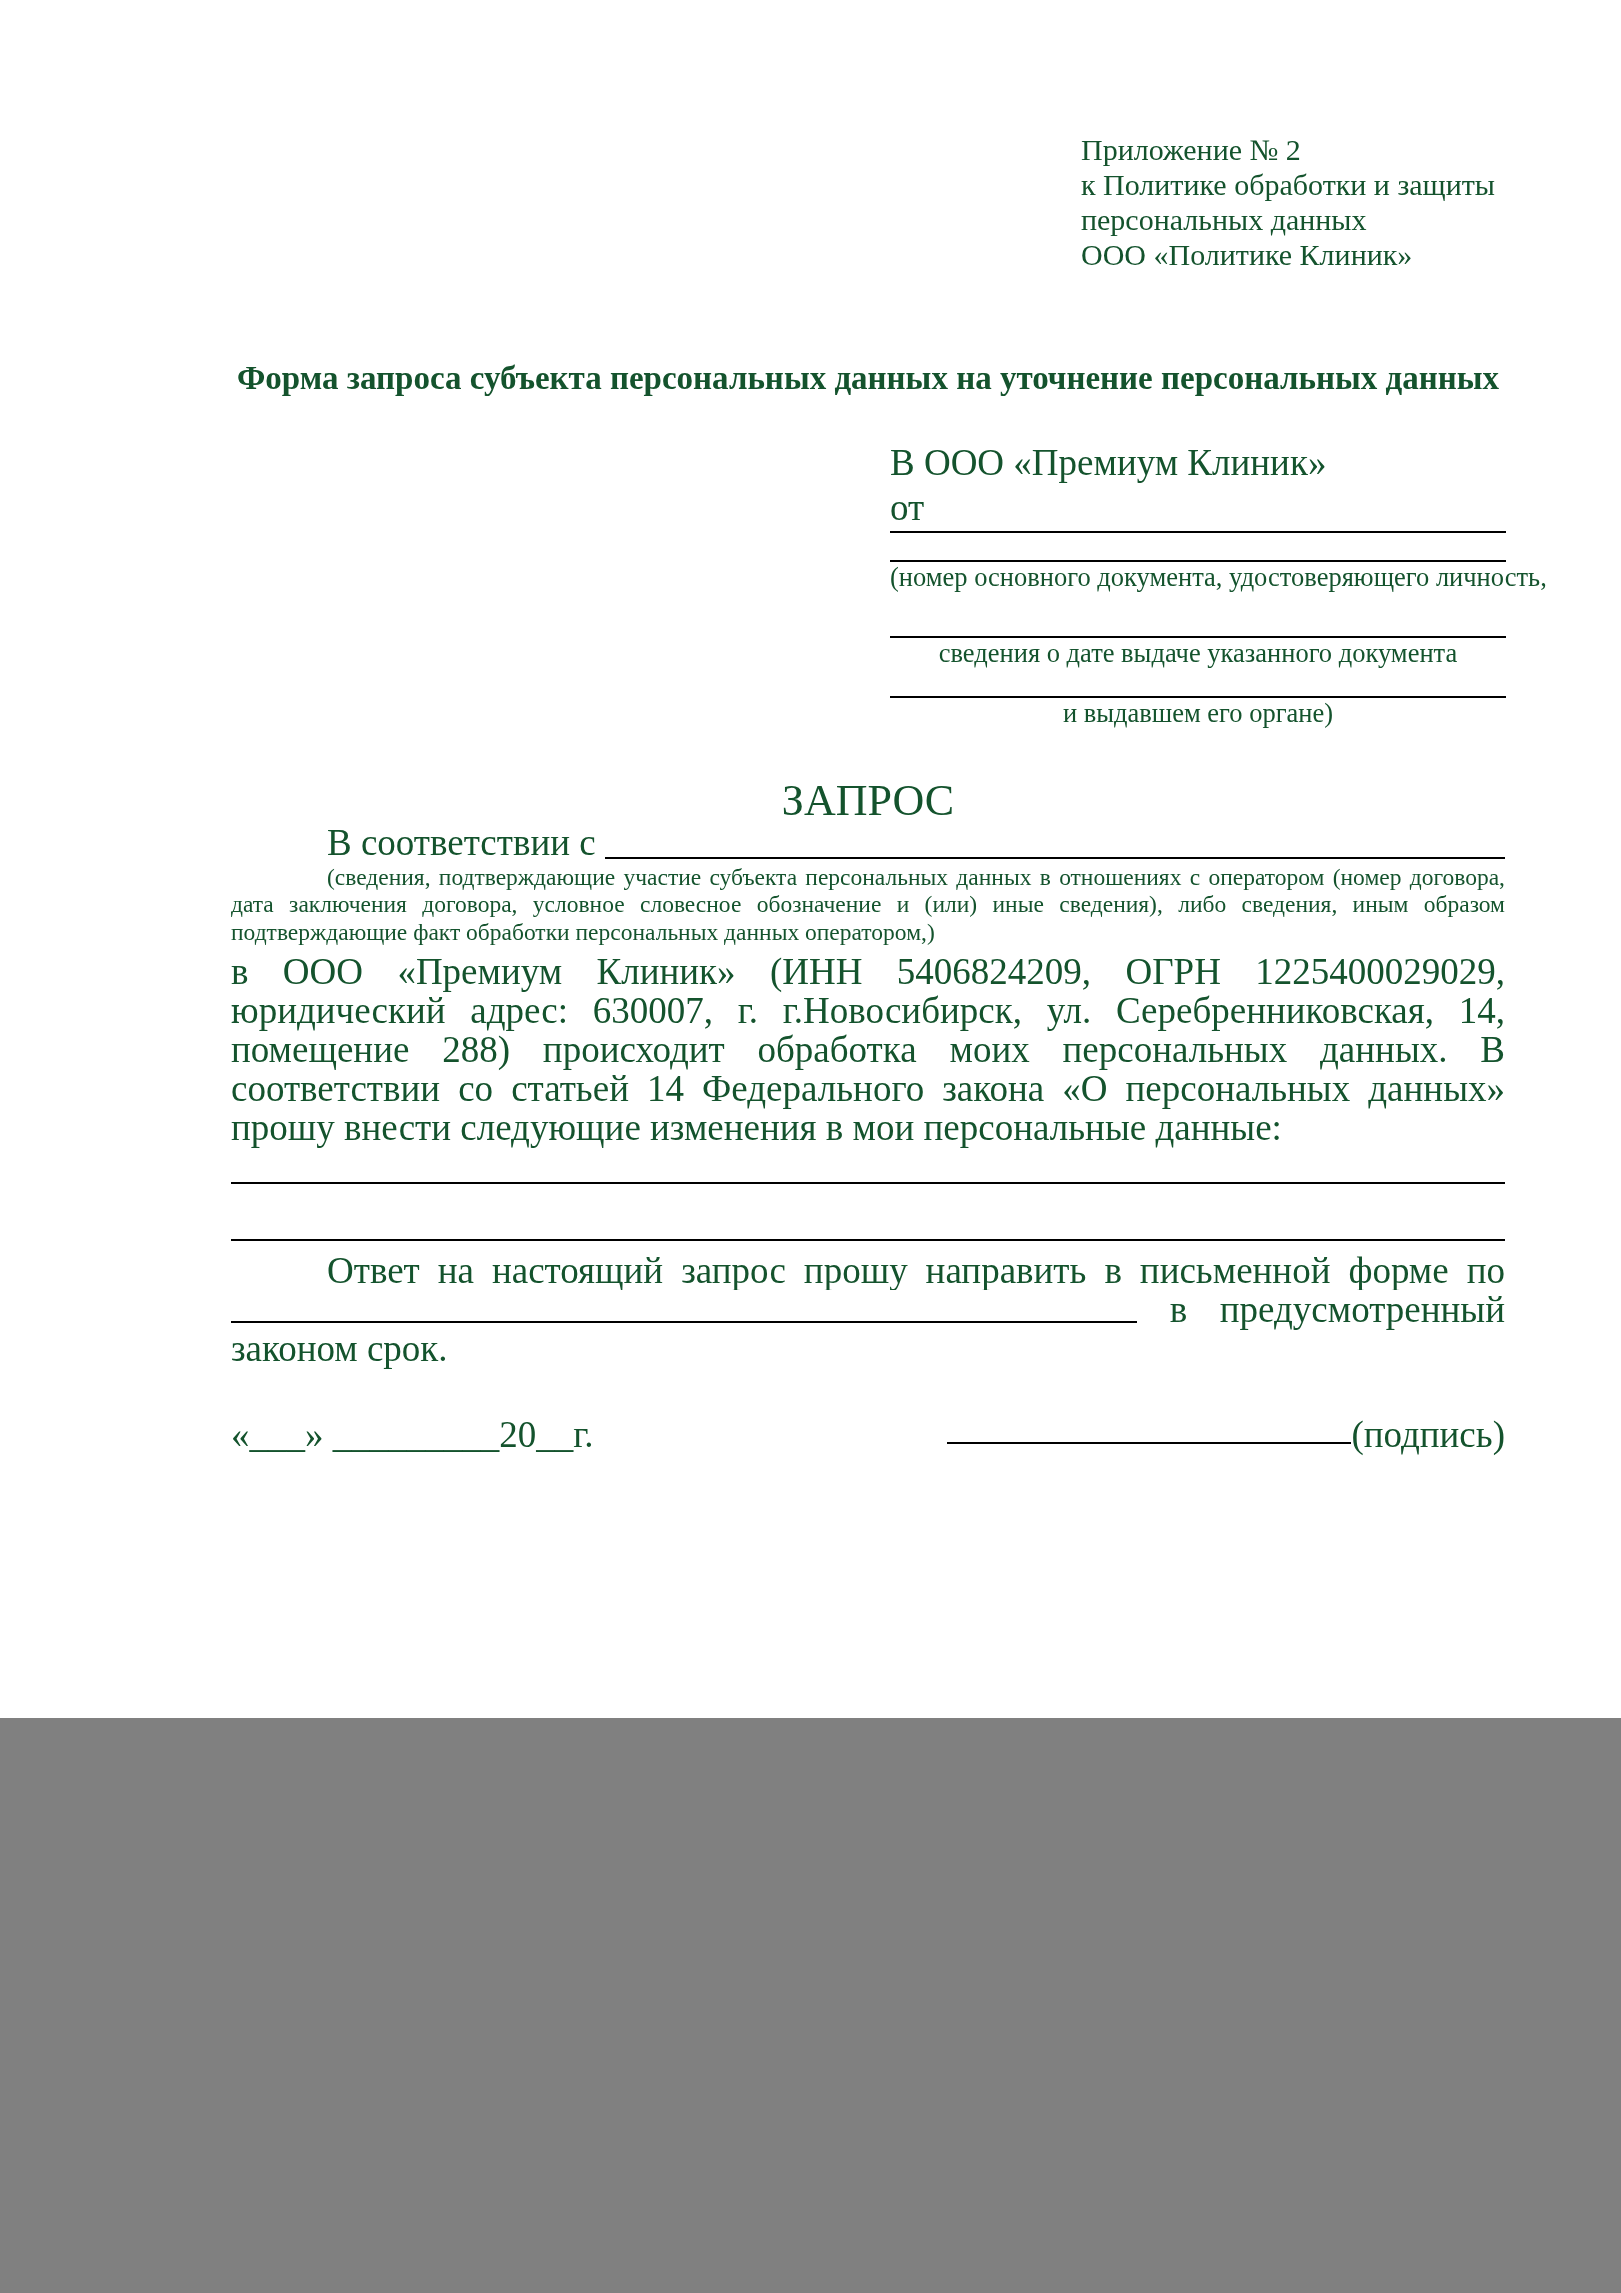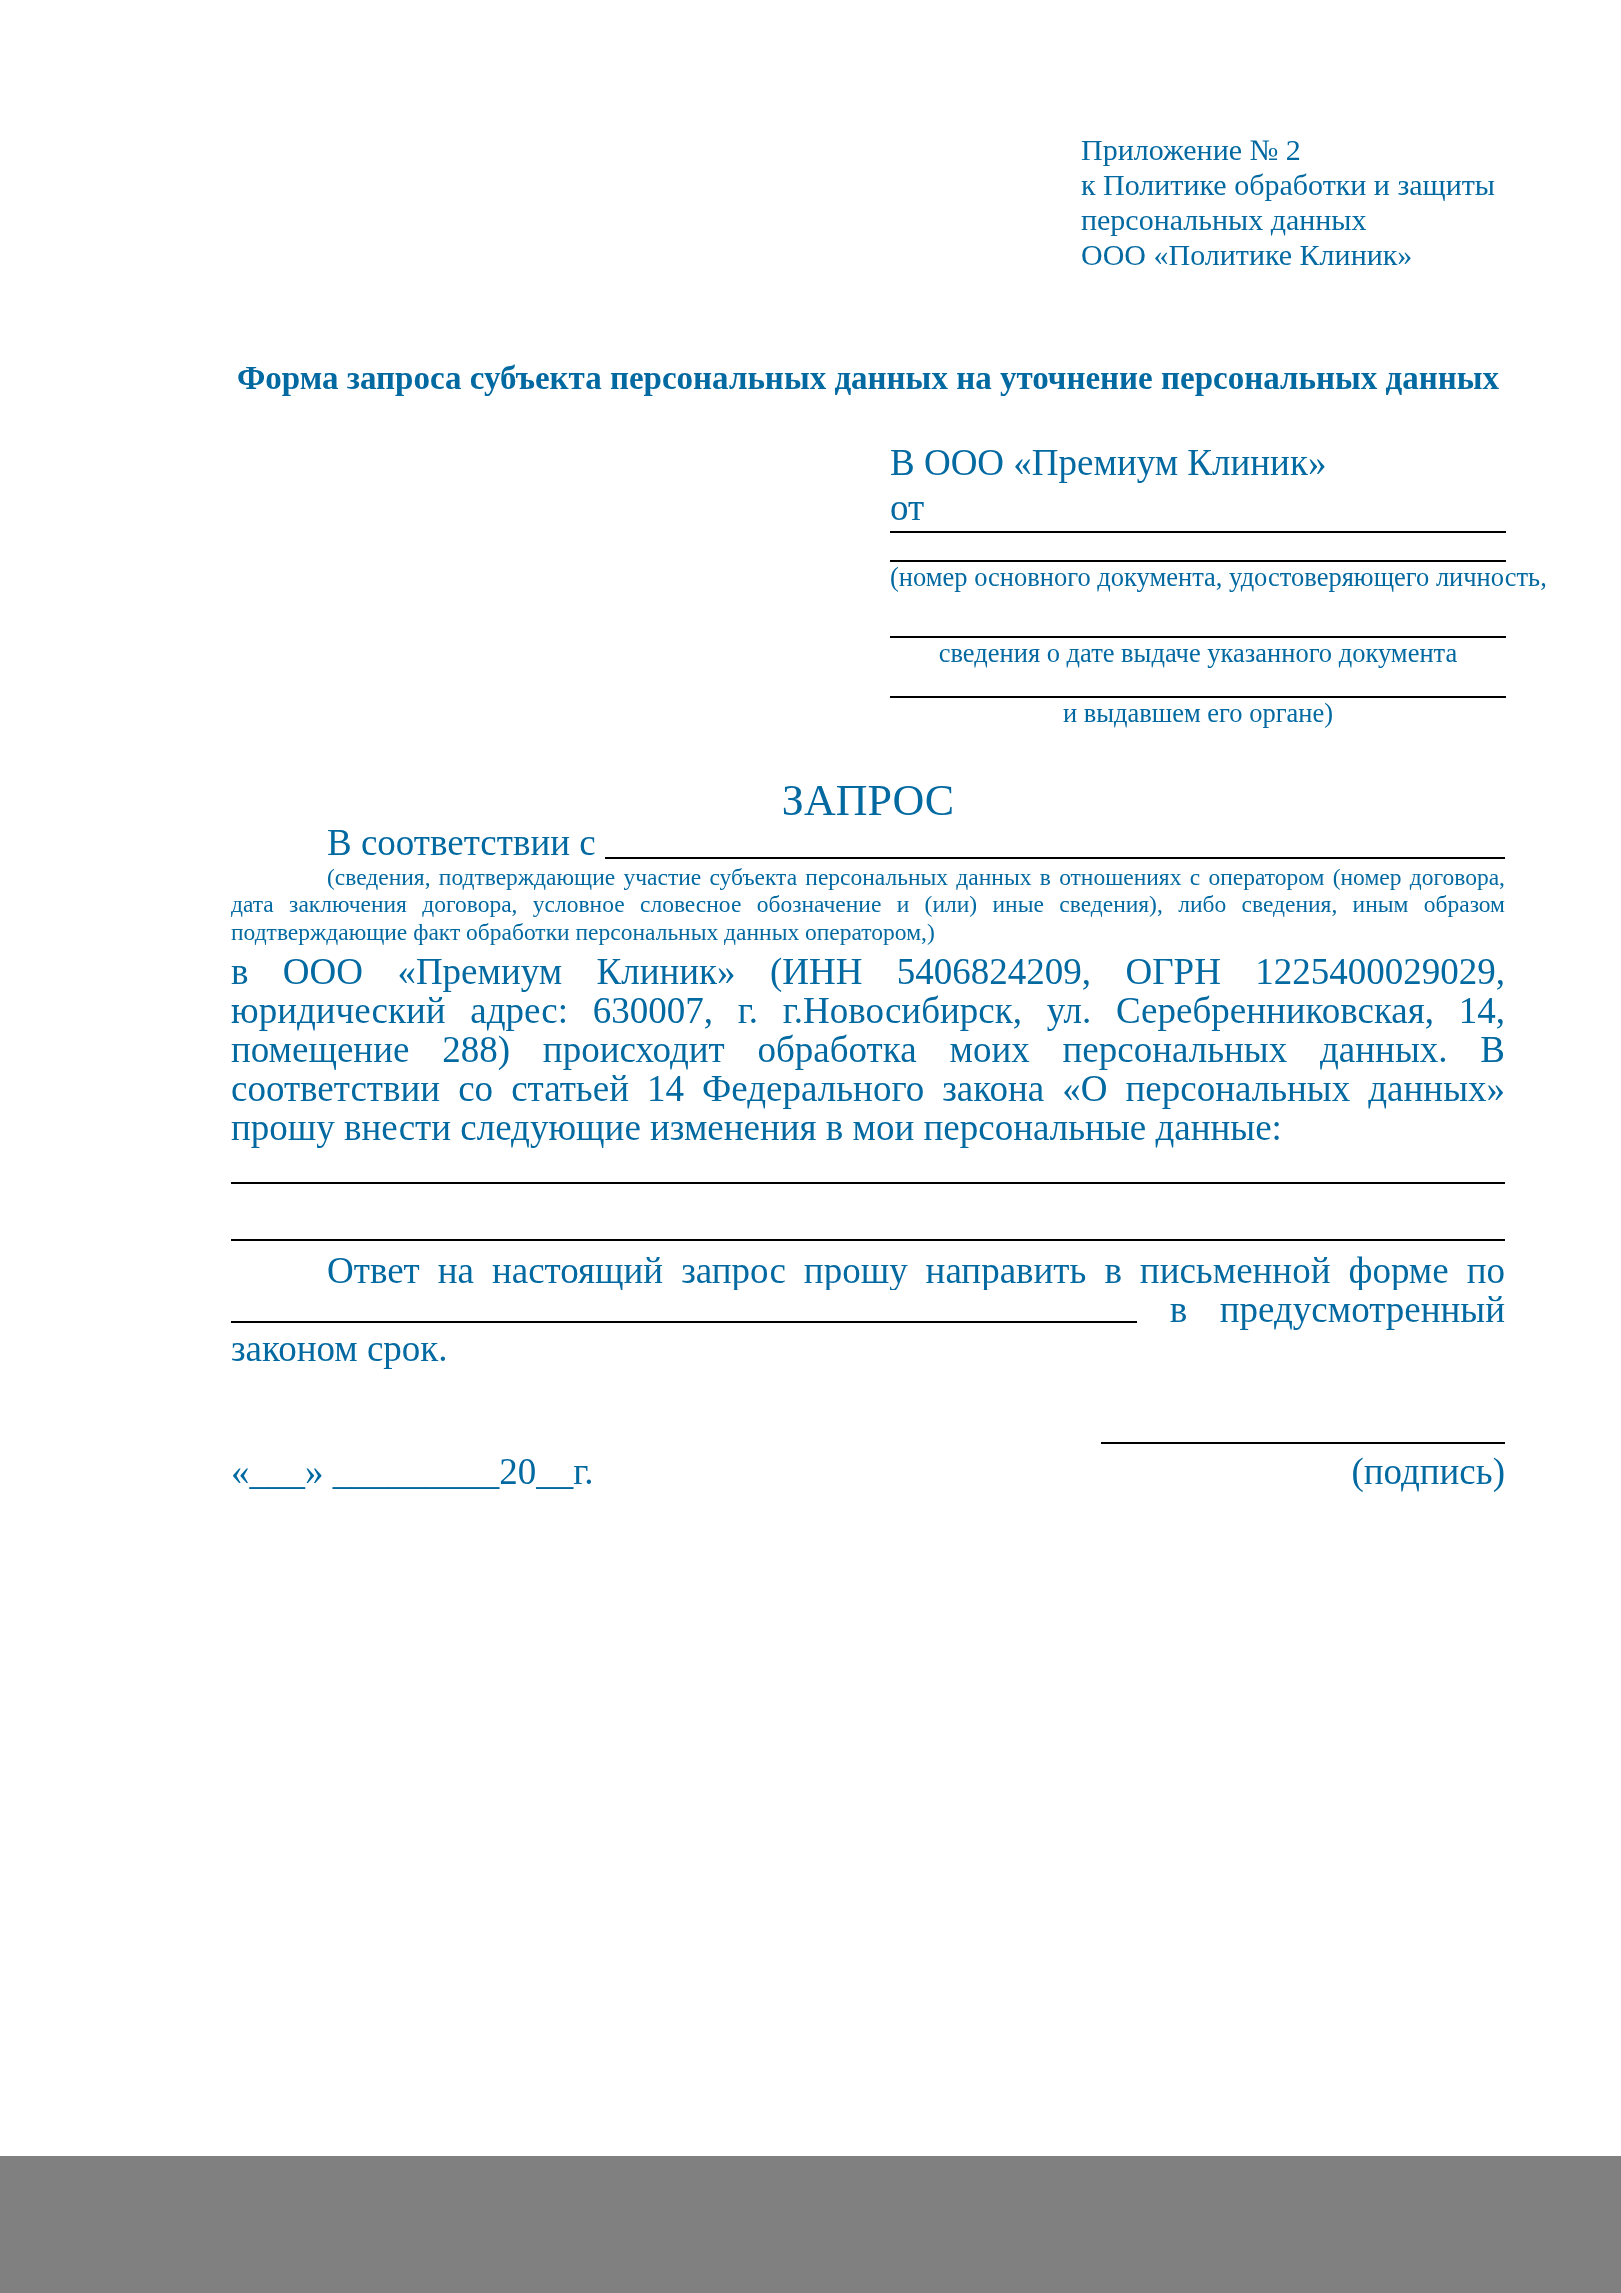--- a/index.html
+++ b/index.html
@@ -1,22 +1,22 @@
 <!DOCTYPE html>
 <html lang="ru"><head>
 <meta charset="utf-8">
 <style>
   html, body { margin: 0; padding: 0; background: #808080; }
   .page {
     position: relative;
     width: 1621px;
-    height: 2156px;
+    height: 1718px;
     margin: 0 auto;
     background: #ffffff;
-    color: #0369a1;
+    color: #14532d;
     font-family: "Liberation Serif", "DejaVu Serif", serif;
     overflow: hidden;
   }
   .content {
     padding: 132px 116px 0 231px; 
   }
 
   
   .appendix-note {
     margin-left: 850px;  
@@ -116,21 +116,21 @@
 
   
   .footer-row {
     margin-top: 45px;
     display: flex;
     justify-content: space-between;
     align-items: flex-end;
     font-size: 37px;
     line-height: 43px;
   }
-  .sig-wrap { display: flex; align-items: flex-end; flex-direction: column; }
+  .sig-wrap { display: flex; align-items: flex-start; }
   .sig-line {
     display: inline-block;
     width: 404px;
     border-bottom: 2.9px solid #000;
     height: 29px;
     margin-bottom: 5.9px;
   }
 </style>
 </head>
 <body>

